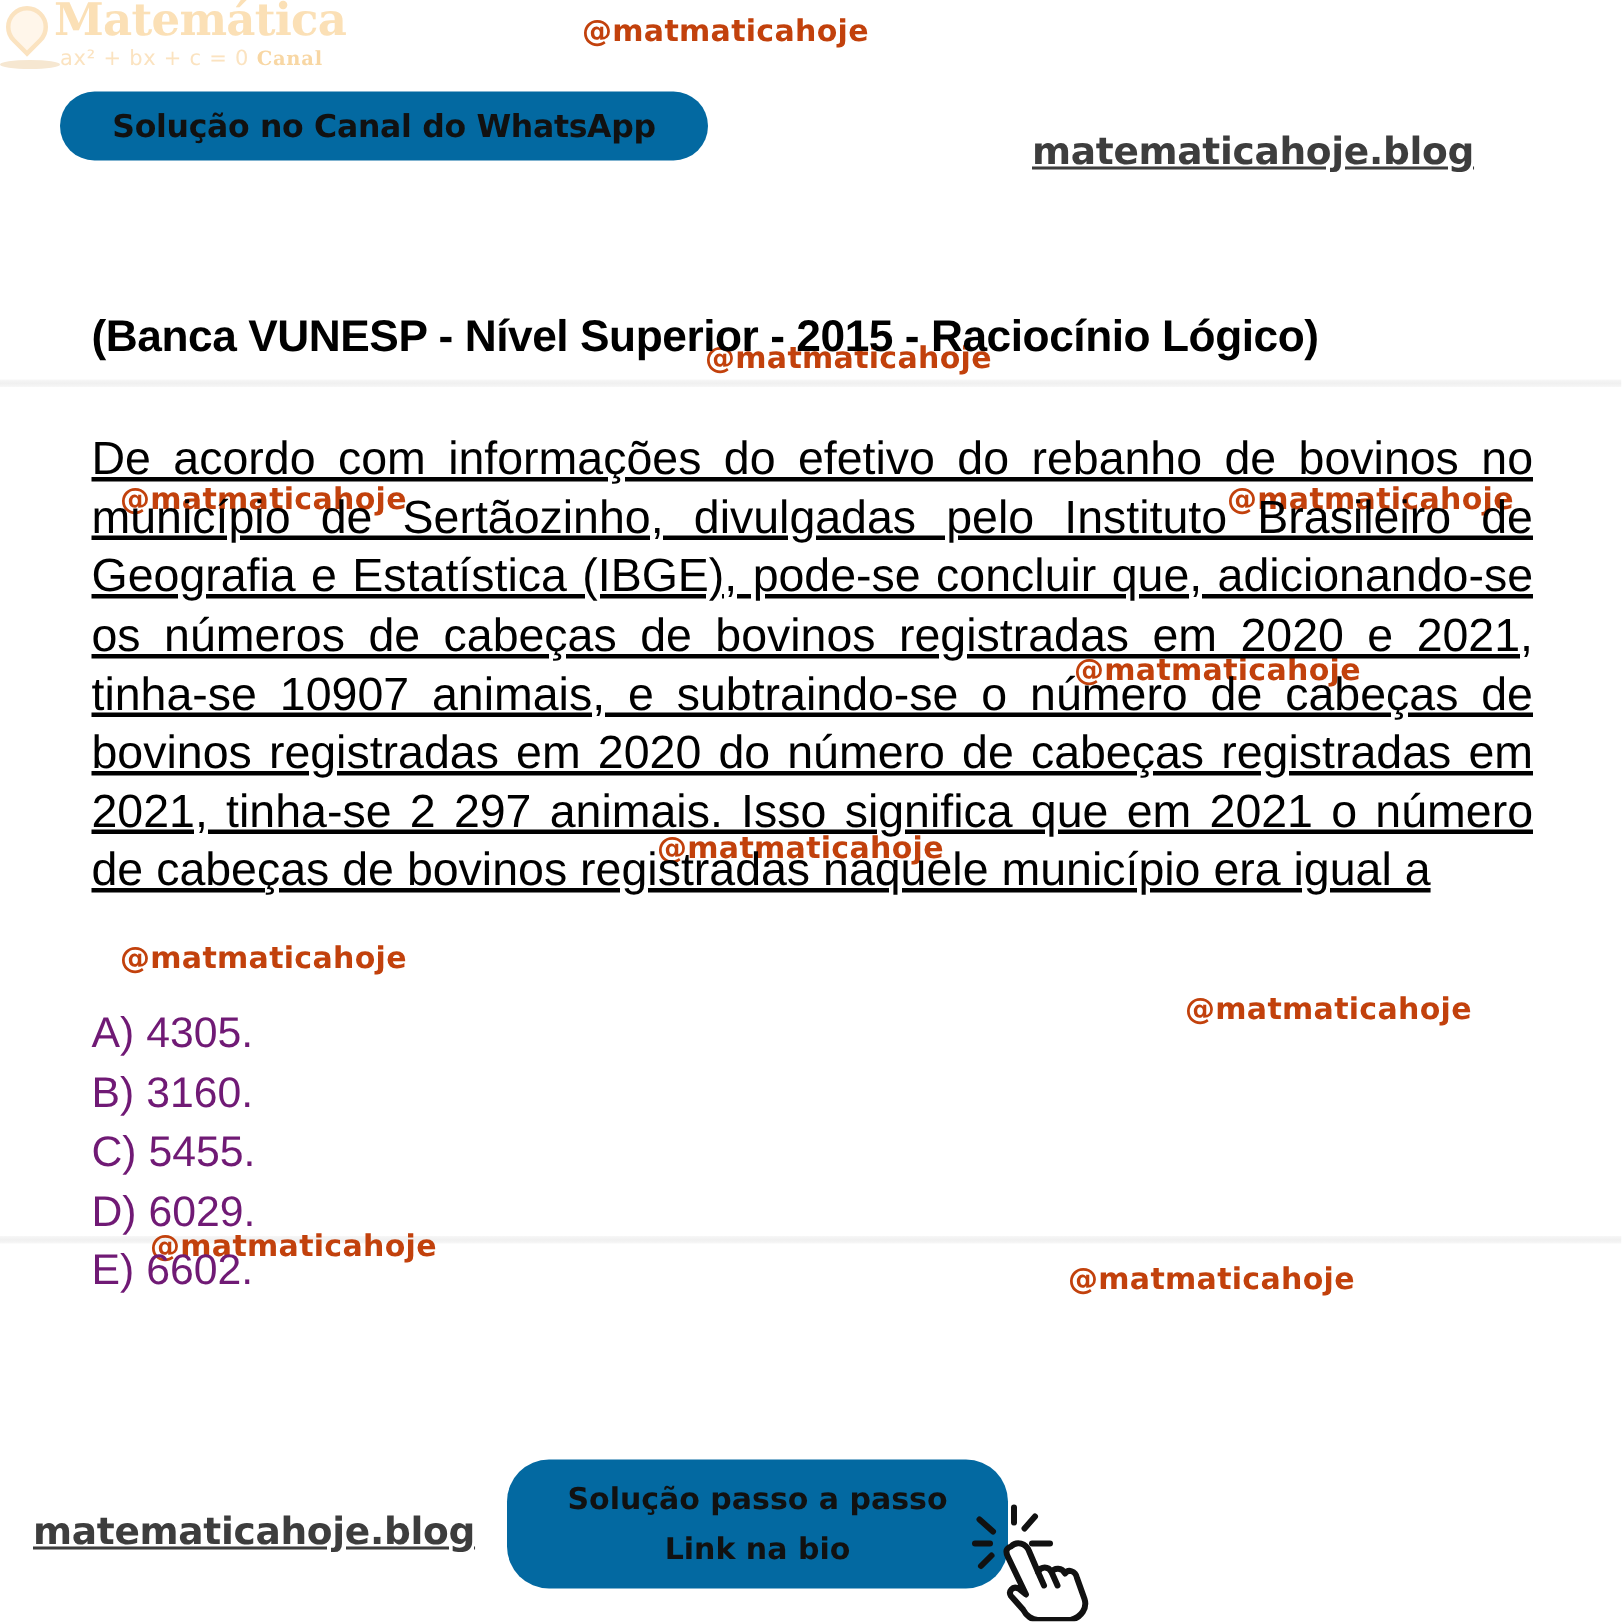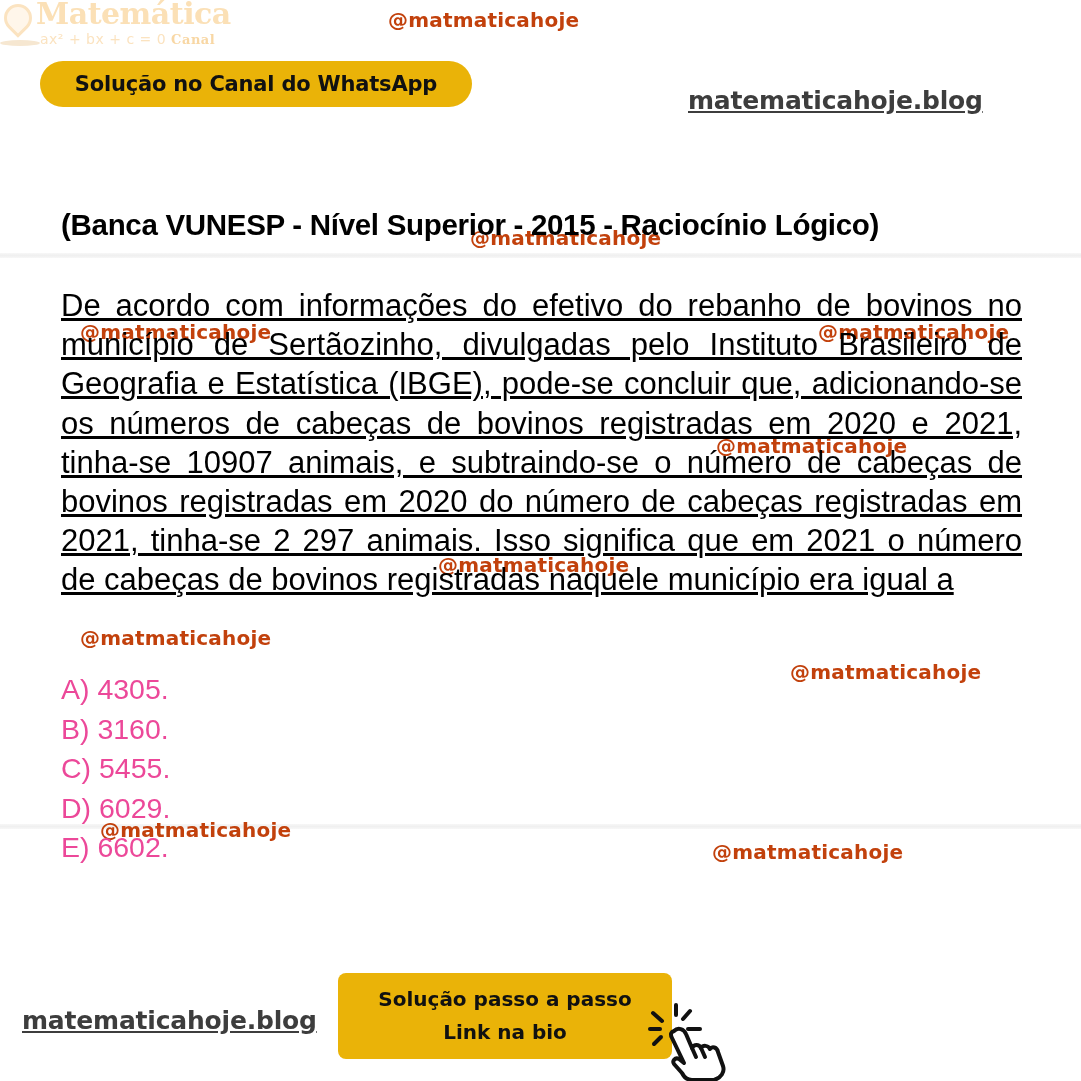--- a/index.html
+++ b/index.html
@@ -39,30 +39,30 @@
     .logo .formula {
       position: absolute; left: 40px; top: 31px; font-family: "DejaVu Sans", sans-serif;
       font-size: 14px; color: #fbe3c0; letter-spacing: 0.5px;
     }
     .logo .hoje {
       font-family: "DejaVu Serif", serif; font-weight: bold; font-size: 13px; color: #f8d7a4;
     }
 
     
     .pill {
-      position: absolute; background: #eab308; color: #111; z-index: 2;
+      position: absolute; background: #0369a1; color: #111; z-index: 2;
       font-family: "DejaVu Sans", sans-serif; font-weight: bold;
       display: flex; align-items: center; justify-content: center; text-align: center;
     }
     .pill-top {
       left: 40px; top: 61px; width: 432px; height: 46px; border-radius: 23px;
       font-size: 21px; letter-spacing: -0.2px;
     }
     .pill-bottom {
-      left: 338px; top: 973px; width: 334px; height: 86px; border-radius: 8px;
+      left: 338px; top: 973px; width: 334px; height: 86px; border-radius: 28px;
       font-size: 20px; line-height: 33px; flex-direction: column;
     }
 
     .blog {
       position: absolute; font-family: "DejaVu Sans", sans-serif; font-weight: bold;
       color: #3d3d3d; z-index: 2; white-space: nowrap; text-decoration: underline;
     }
     .blog-top { left: 688px; top: 86px; font-size: 25px; letter-spacing: -0.2px; }
     .blog-bottom { left: 22px; top: 1006px; font-size: 25px; letter-spacing: -0.2px; }
 
@@ -72,21 +72,21 @@
       color: #000; z-index: 2; white-space: nowrap; letter-spacing: -0.3px;
     }
     .question {
       position: absolute; left: 61px; top: 286px; width: 961px; font-size: 31px;
       line-height: 39.2px; color: #000; text-align: justify; z-index: 2;
       hyphens: none;
       text-decoration: underline;
     }
     .options {
       position: absolute; left: 61px; top: 670px; font-size: 28.5px; line-height: 39.5px;
-      color: #ec4899; z-index: 2;
+      color: #701a75; z-index: 2;
     }
     .option { white-space: nowrap; }
 
     
     .click-icon { position: absolute; left: 644px; top: 1000px; width: 90px; height: 81px; z-index: 3; }
   </style>
 </head>
 <body>
 
 <div class="stripe" style="top:253px;"></div>

